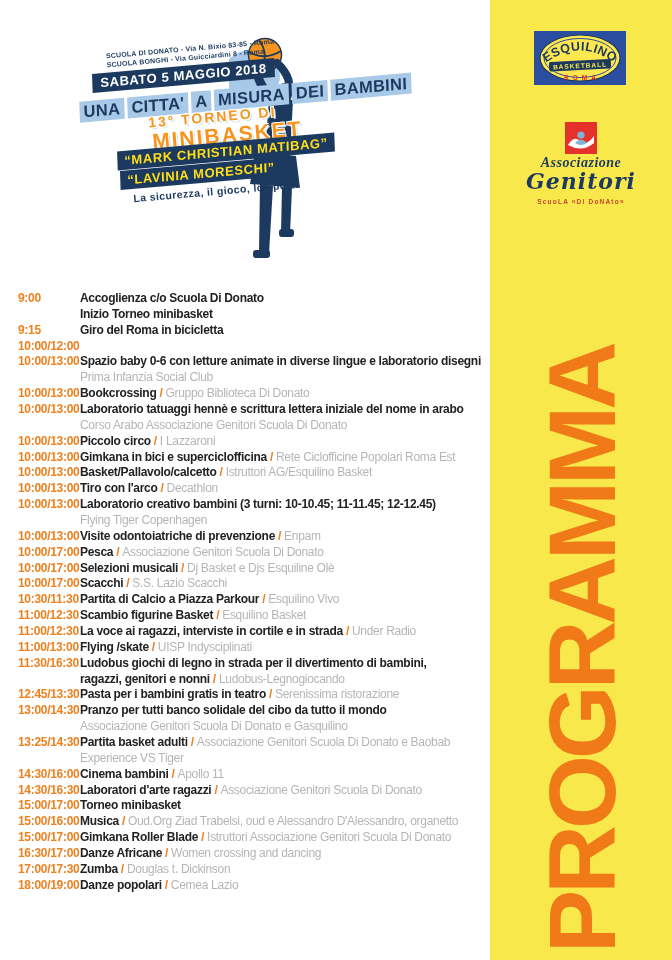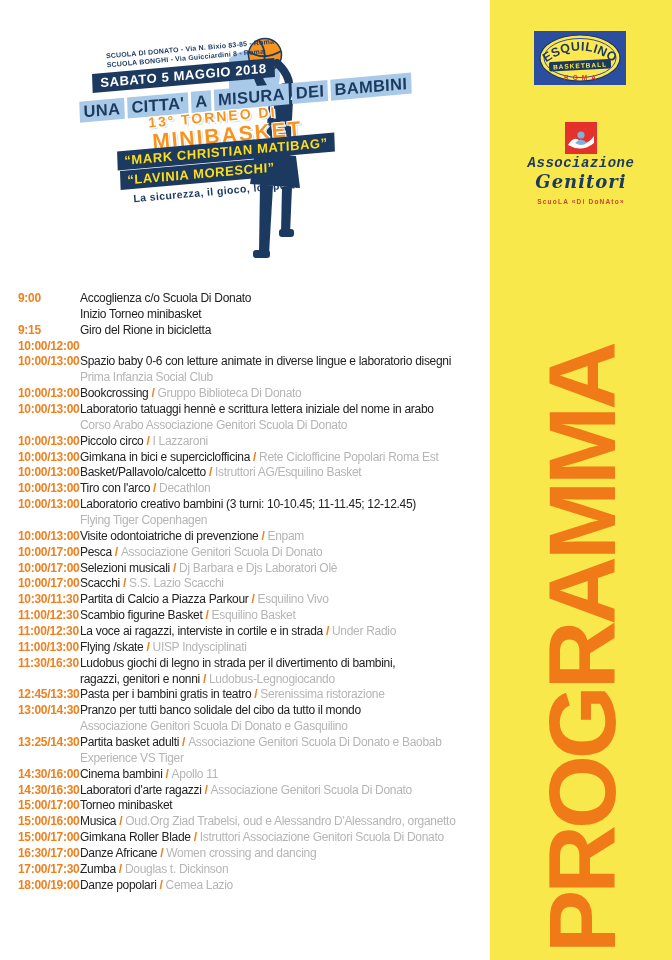--- a/index.html
+++ b/index.html
@@ -11,22 +11,22 @@
   html,body{width:672px;height:960px}
   body{
     position:relative;width:672px;height:960px;background:#ffffff;overflow:hidden;
     font-family:"Liberation Sans",sans-serif;
   }
   
   .band{position:absolute;left:490px;top:0;width:182px;height:960px;background:var(--yellow_band,#f9e84b)}
   .esq-logo{position:absolute;left:44px;top:31px;width:92px;height:54px;display:block}
   .gen-logo{position:absolute;left:28px;top:122px;width:126px;display:flex;flex-direction:column;align-items:center}
   .gen-square{width:32px;height:32px;display:block;margin-bottom:2px}
-  .gen-line1{font-family:Liberation Mono, monospace;font-style:italic;font-weight:bold;color:var(--navy,#1c3a5f);font-size:14px;line-height:14px;letter-spacing:.5px}
-  .gen-line2{font-family:"DejaVu Serif",serif;font-style:italic;font-weight:bold;color:var(--navy,#1c3a5f);font-size:18px;line-height:21px;letter-spacing:1px;margin-top:1px}
+  .gen-line1{font-family:Liberation Serif, serif;font-style:italic;font-weight:bold;color:var(--navy,#1c3a5f);font-size:14px;line-height:14px;letter-spacing:.5px}
+  .gen-line2{font-family:"DejaVu Serif",serif;font-style:italic;font-weight:bold;color:var(--navy,#1c3a5f);font-size:22px;line-height:21px;letter-spacing:1px;margin-top:1px}
   .gen-sub{font-size:6.5px;font-weight:bold;color:#c8472f;letter-spacing:1.2px;margin-top:6px}
   .programma{
     position:absolute;left:44px;top:305px;width:96px;height:648px;
     writing-mode:vertical-rl;transform:rotate(180deg);
     font-size:95px;line-height:96px;font-weight:bold;letter-spacing:-4px;
     color:var(--orange_deep,#ef7a17);white-space:nowrap;
   }
   
   .poster-header{position:absolute;left:0;top:0;width:490px;height:285px}
   .addresses{position:absolute;left:106px;top:44px;transform:rotate(-5deg);color:var(--navy,#1c3a5f);font-size:7px;font-weight:bold;line-height:9px;letter-spacing:.2px;white-space:nowrap}
@@ -39,21 +39,21 @@
     text-shadow:-1px -1px 0 #fff,1px -1px 0 #fff,-1px 1px 0 #fff,1px 1px 0 #fff,2px 2px 0 #d7e2ec}
   .ded{position:absolute;background:var(--navy,#1c3a5f);color:var(--title_yellow,#ffdd17);font-size:13px;font-weight:800;letter-spacing:.6px;padding:2px 7px;transform:rotate(-5deg) skewX(-3deg);white-space:nowrap}
   .ded1{left:117px;top:142px}
   .ded2{left:120px;top:164px}
   .tagline{position:absolute;left:133px;top:185px;transform:rotate(-5deg);color:var(--navy,#1c3a5f);font-size:10.5px;font-weight:bold;letter-spacing:.4px;white-space:nowrap}
   .player{position:absolute;left:229px;top:34px;width:74px;height:234px}
   
   .schedule{position:absolute;left:18px;top:290px;width:470px}
   .line{display:flex;align-items:center;height:15.86px;white-space:nowrap;font-size:12px;letter-spacing:-0.3px}
   .line .time{flex:none;width:62px;color:var(--orange,#f0801e);font-weight:bold}
-  .line .title{color:var(--ink,#222);font-weight:normal}
+  .line .title{color:var(--ink,#222);font-weight:bold}
   .line .sep{color:var(--orange,#f0801e);font-weight:bold;margin:0 3px}
   .line .org{color:var(--gray,#b5b5b5);font-weight:normal}
 </style>
 </head>
 <body>
 
 <div class="band">
 
   <svg class="esq-logo" viewBox="0 0 92 54">
     <rect x="0" y="0" width="92" height="54" fill="#2b4ea0"></rect>
@@ -125,21 +125,21 @@
     <div class="line">
       <span class="time">9:00</span>
       <span class="title">Accoglienza c/o Scuola Di Donato</span>
     </div>
     <div class="line">
       <span class="time"></span>
       <span class="title">Inizio Torneo minibasket</span>
     </div>
     <div class="line">
       <span class="time">9:15</span>
-      <span class="title">Giro del Rione in bicicletta</span>
+      <span class="title">Giro del Roma in bicicletta</span>
     </div>
     <div class="line">
       <span class="time">10:00/12:00</span>
     </div>
     <div class="line">
       <span class="time">10:00/13:00</span>
       <span class="title">Spazio baby 0-6 con letture animate in diverse lingue e laboratorio disegni</span>
     </div>
     <div class="line">
       <span class="time"></span>
@@ -200,21 +200,21 @@
     <div class="line">
       <span class="time">10:00/17:00</span>
       <span class="title">Pesca</span>
       <span class="sep">/</span>
       <span class="org">Associazione Genitori Scuola Di Donato</span>
     </div>
     <div class="line">
       <span class="time">10:00/17:00</span>
       <span class="title">Selezioni musicali</span>
       <span class="sep">/</span>
-      <span class="org">Dj Barbara e Djs Laboratori Olè</span>
+      <span class="org">Dj Basket e Djs Esquiline Olè</span>
     </div>
     <div class="line">
       <span class="time">10:00/17:00</span>
       <span class="title">Scacchi</span>
       <span class="sep">/</span>
       <span class="org">S.S. Lazio Scacchi</span>
     </div>
     <div class="line">
       <span class="time">10:30/11:30</span>
       <span class="title">Partita di Calcio a Piazza Parkour</span>

